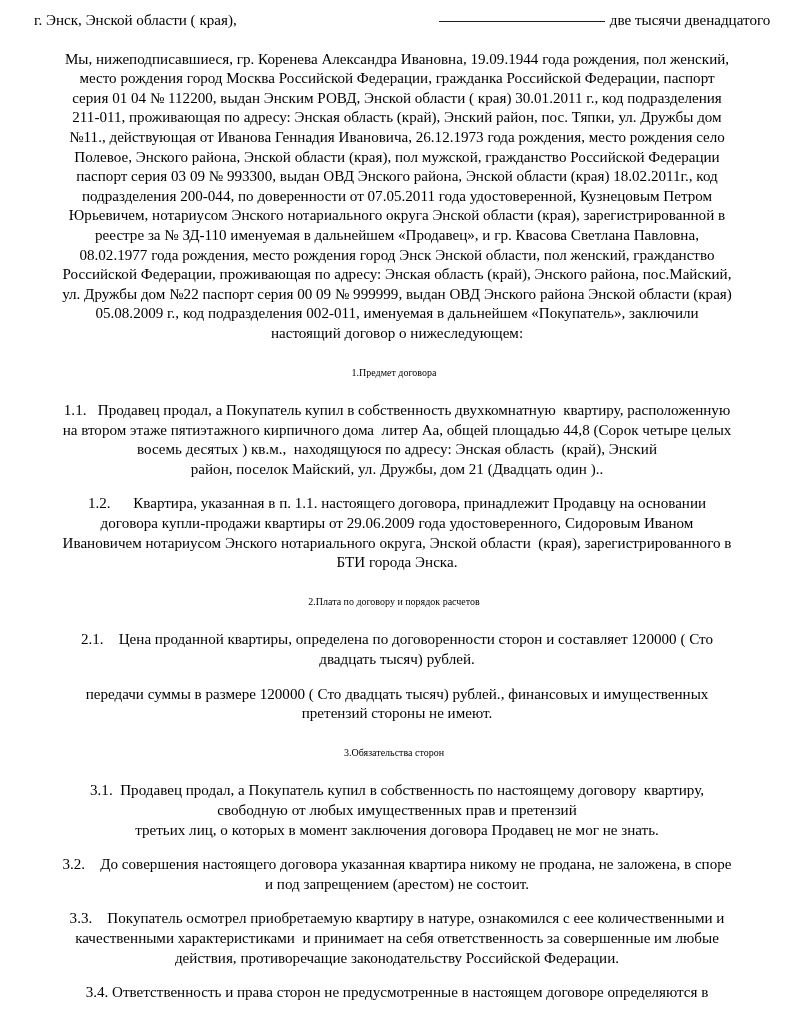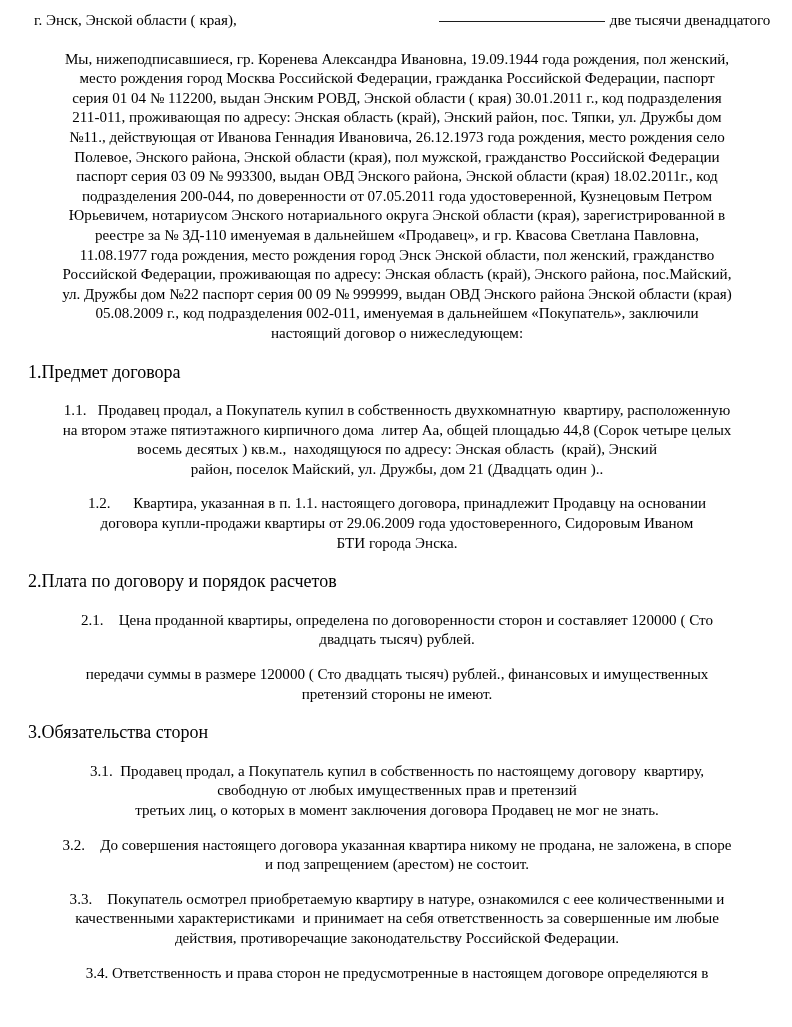--- a/index.html
+++ b/index.html
@@ -65,24 +65,24 @@
     padding: 0;
     line-height: 19.6px;
     text-align: center;
   }
   .gap-lg { height: 19px; }
   .gap-md { height: 15px; }
 
   h2.section-heading {
     margin: 0;
     padding: 0;
-    font-size: 18px;
+    font-size: 10px;
     font-weight: normal;
     line-height: 19.6px;
-    text-align: left;
+    text-align: center;
     text-indent: -6px;
   }
 
   .lines span.ln {
     display: block;
     line-height: 19.6px;
     white-space: pre;
   }
 </style>
 </head>
@@ -101,41 +101,42 @@
       <span class="ln">Мы, нижеподписавшиеся, гр. Коренева Александра Ивановна, 19.09.1944 года рождения, пол женский,</span>
       <span class="ln">место рождения город Москва Российской Федерации, гражданка Российской Федерации, паспорт</span>
       <span class="ln">серия 01 04 № 112200, выдан Энским РОВД, Энской области ( края) 30.01.2011 г., код подразделения</span>
       <span class="ln">211-011, проживающая по адресу: Энская область (край), Энский район, пос. Тяпки, ул. Дружбы дом</span>
       <span class="ln">№11., действующая от Иванова Геннадия Ивановича, 26.12.1973 года рождения, место рождения село</span>
       <span class="ln">Полевое, Энского района, Энской области (края), пол мужской, гражданство Российской Федерации</span>
       <span class="ln">паспорт серия 03 09 № 993300, выдан ОВД Энского района, Энской области (края) 18.02.2011г., код</span>
       <span class="ln">подразделения 200-044, по доверенности от 07.05.2011 года удостоверенной, Кузнецовым Петром</span>
       <span class="ln">Юрьевичем, нотариусом Энского нотариального округа Энской области (края), зарегистрированной в</span>
       <span class="ln">реестре за № ЗД-110 именуемая в дальнейшем «Продавец», и гр. Квасова Светлана Павловна,</span>
-      <span class="ln">11.08.1977 года рождения, место рождения город Энск Энской области, пол женский, гражданство</span>
+      <span class="ln">08.02.1977 года рождения, место рождения город Энск Энской области, пол женский, гражданство</span>
       <span class="ln">Российской Федерации, проживающая по адресу: Энская область (край), Энского района, пос.Майский,</span>
       <span class="ln">ул. Дружбы дом №22 паспорт серия 00 09 № 999999, выдан ОВД Энского района Энской области (края)</span>
       <span class="ln">05.08.2009 г., код подразделения 002-011, именуемая в дальнейшем «Покупатель», заключили</span>
       <span class="ln">настоящий договор о нижеследующем:</span>
     </p>
 
     <div class="gap-lg"></div>
 
     <h2 class="section-heading">1.Предмет договора</h2>
     <div class="gap-lg"></div>
     <p class="para lines">
       <span class="ln">1.1.   Продавец продал, а Покупатель купил в собственность двухкомнатную  квартиру, расположенную</span>
       <span class="ln">на втором этаже пятиэтажного кирпичного дома  литер Аа, общей площадью 44,8 (Сорок четыре целых</span>
       <span class="ln">восемь десятых ) кв.м.,  находящуюся по адресу: Энская область  (край), Энский</span>
       <span class="ln">район, поселок Майский, ул. Дружбы, дом 21 (Двадцать один )..</span>
     </p>
     <div class="gap-md"></div>
     <p class="para lines">
       <span class="ln">1.2.      Квартира, указанная в п. 1.1. настоящего договора, принадлежит Продавцу на основании</span>
       <span class="ln">договора купли-продажи квартиры от 29.06.2009 года удостоверенного, Сидоровым Иваном</span>
+      <span class="ln">Ивановичем нотариусом Энского нотариального округа, Энской области  (края), зарегистрированного в</span>
       <span class="ln">БТИ города Энска.</span>
     </p>
 
     <div class="gap-lg"></div>
 
     <h2 class="section-heading">2.Плата по договору и порядок расчетов</h2>
     <div class="gap-lg"></div>
     <p class="para lines">
       <span class="ln">2.1.    Цена проданной квартиры, определена по договоренности сторон и составляет 120000 ( Сто</span>
       <span class="ln">двадцать тысяч) рублей.</span>

